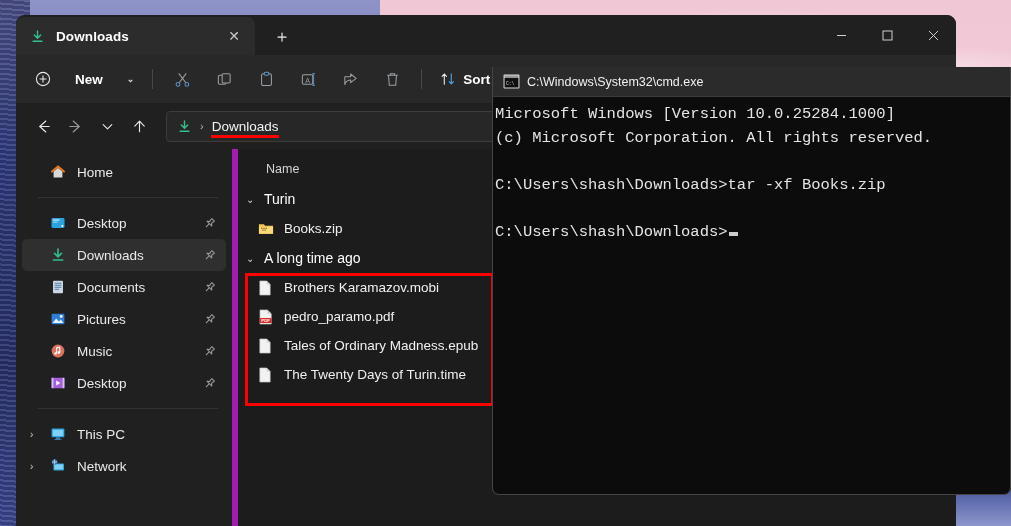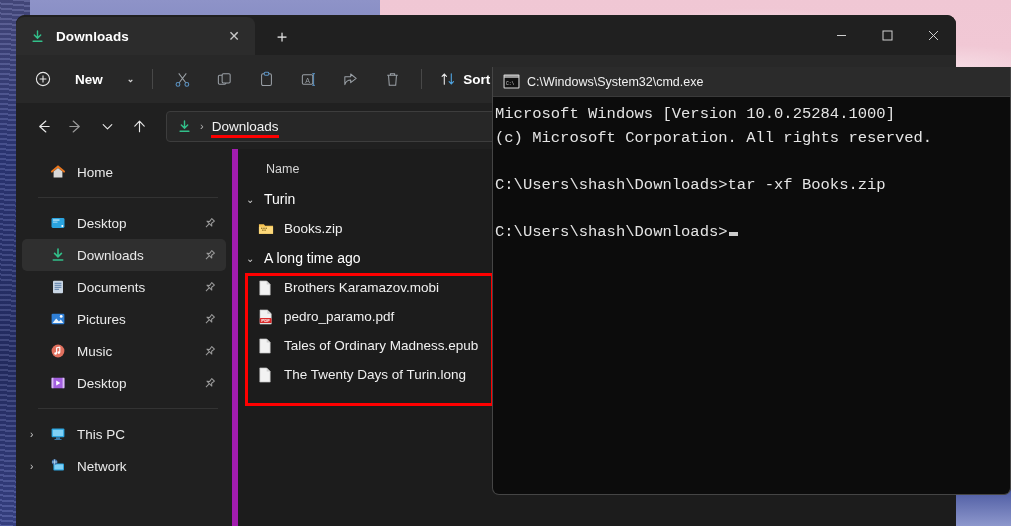--- a/index.html
+++ b/index.html
@@ -598,21 +598,21 @@
         <span>Tales of Ordinary Madness.epub</span>
       </div>
 
       <div class="file-row">
         <span class="f-ico">
           <svg width="14" height="16" viewBox="0 0 14 17">
             <path d="M1.5 1 L8.8 1 L12.5 4.7 L12.5 16 L1.5 16 Z" fill="#f2f2f2" stroke="#b8b8b8" stroke-width=".7"></path>
             <path d="M8.8 1 L8.8 4.7 L12.5 4.7" fill="#cfcfcf"></path>
           </svg>
         </span>
-        <span>The Twenty Days of Turin.long</span>
+        <span>The Twenty Days of Turin.time</span>
       </div>
 
       <div class="annot-box" style="left:7px; top:124px; width:249px; height:133px;"></div>
     </div>
   </div>
 </div>
 
 <div id="cmdwin">
   <div class="cmd-title">
     <span>

